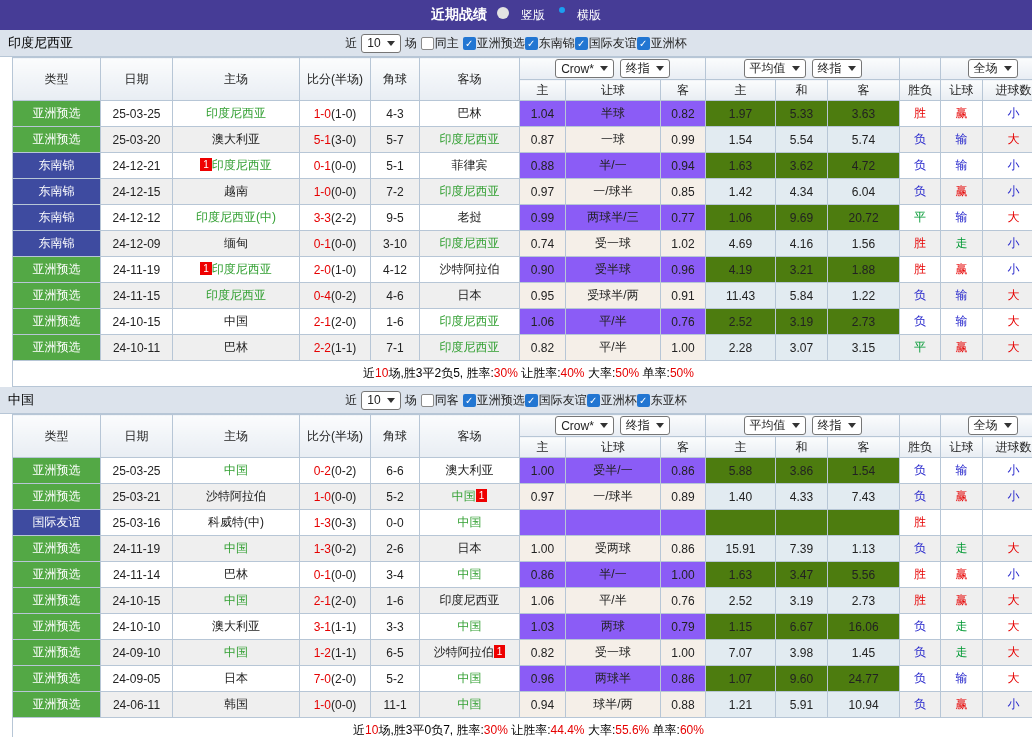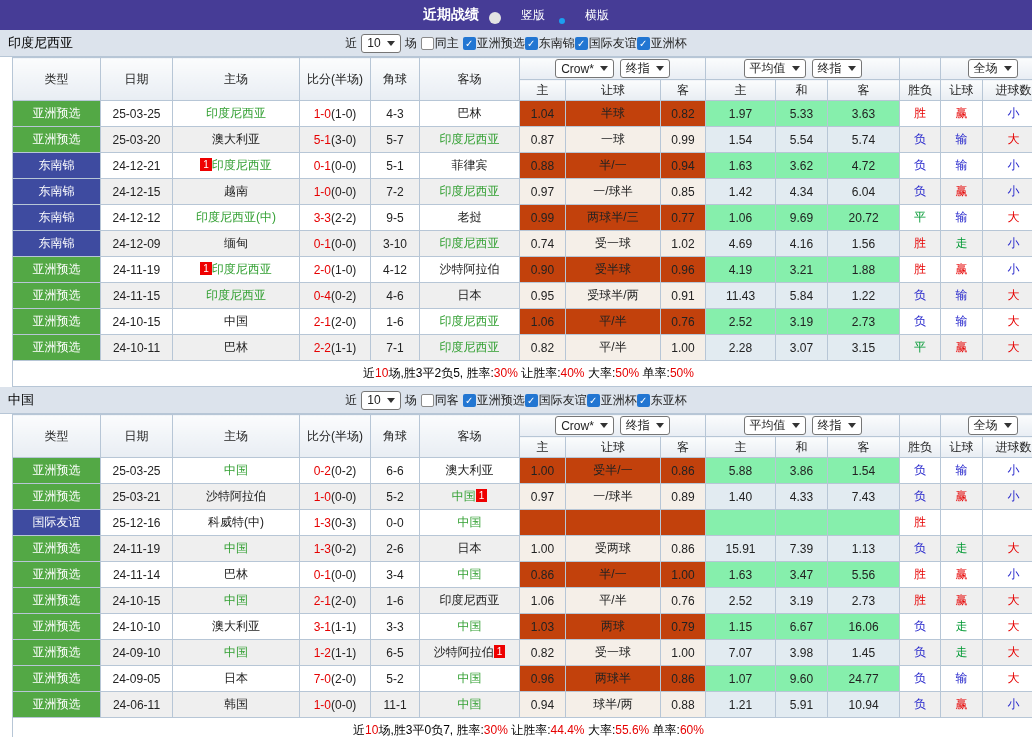--- a/index.html
+++ b/index.html
@@ -3,21 +3,21 @@
 <meta charset="utf-8">
 <style>
   * { margin:0; padding:0; box-sizing:border-box; }
   html,body { width:1032px; background:#fff; font-family:"Liberation Sans","DejaVu Sans",sans-serif; font-size:12px; color:#222; }
   .wrap { width:1032px; overflow:hidden; }
 
   
   .title-bar { height:30px; background:#463C96; display:flex; align-items:center; justify-content:center; gap:10px; color:#fff; }
   .title-bar .title { font-weight:bold; font-size:14px; }
   .radio-group { display:flex; align-items:center; gap:14px; font-size:12px; }
-  .radio-item { display:flex; align-items:flex-end; gap:20px; cursor:pointer; }
+  .radio-item { display:flex; align-items:flex-start; gap:12px; cursor:pointer; }
   .radio-dot-sel { width:12px; height:12px; border-radius:50%; background:#e3e3e3; }
   .radio-dot-unsel { width:6px; height:6px; border-radius:50%; background:#fff; border:3px solid #1B9FF0; }
 
   
   .ctrl-row { height:27px; background:#DCE3EC; position:relative; display:flex; align-items:center; justify-content:center; border-bottom:1px solid #B7C6D6; }
   .team-title { position:absolute; left:8px; font-size:13px; color:#000; }
   .ctrl-center { display:flex; align-items:center; gap:4px; }
   .mini-select { display:inline-flex; align-items:center; gap:6px; background:#fff; border:1px solid #767676; border-radius:3px; padding:1px 5px; height:19px; cursor:pointer; }
   .caret { width:0; height:0; border:4px solid transparent; border-top:5px solid #333; margin-top:4px; }
   .cb { width:13px; height:13px; border-radius:2px; display:inline-flex; align-items:center; justify-content:center; margin-right:1px; cursor:pointer; }
@@ -25,22 +25,22 @@
   .cb-off { background:#fff; border:1px solid #8a8a8a; }
   .filter-item { display:inline-flex; align-items:center; cursor:pointer; }
 
   
   table { width:1032px; border-collapse:collapse; table-layout:fixed;margin-left:12px; }
   td, th { border:1px solid #B7C6D6; text-align:center; font-weight:normal; overflow:hidden; white-space:nowrap; }
   thead th { background:linear-gradient(#FBFCFD,#E8EDF3); height:22px; color:#222; }
   thead tr.sub th { height:21px; }
   tbody tr { height:26px; background:#fff; }
   tbody tr:nth-child(even) { background:#EFEFEF; }
-  td.cream { background:#c2410c; }
-  td.lblue { background:#86efac; }
+  td.cream { background:#8b5cf6; }
+  td.lblue { background:#4d7c0f; }
   tbody tr:nth-child(even) td.cream { background:#F5EFE8; }
   tbody tr:nth-child(even) td.lblue { background:#E2EBF1; }
   td.type-g { background:#53A845; color:#fff; }
   td.type-b { background:#3E4BA0; color:#fff; }
   .team-green { color:#33A033; }
   .score-red { color:#E60000; }
   .t-red { color:#E60000; } .t-blue { color:#2626CC; } .t-green { color:#009933; }
   .badge1 { display:inline-block; background:#EE0000; color:#fff; font-size:10px; line-height:13px; padding:0 3px; vertical-align:1px; }
   .summary-row td { height:25px; background:#fff; color:#000; }
   .hdr-selects { display:flex; align-items:center; justify-content:center; gap:6px; }
@@ -477,21 +477,21 @@
               <td class="cream">0.89</td>
               <td class="lblue">1.40</td>
               <td class="lblue">4.33</td>
               <td class="lblue">7.43</td>
               <td class="t-blue">负</td>
               <td class="t-red">赢</td>
               <td class="t-blue">小</td>
             </tr>
             <tr>
               <td class="type-b">国际友谊</td>
-              <td>25-12-16</td>
+              <td>25-03-16</td>
               <td><span>科威特(中)</span></td>
               <td><span class="score-red">1-3</span><span>(0-3)</span></td>
               <td>0-0</td>
               <td><span class="team-green">中国</span></td>
               <td class="cream"></td>
               <td class="cream"></td>
               <td class="cream"></td>
               <td class="lblue"></td>
               <td class="lblue"></td>
               <td class="lblue"></td>

